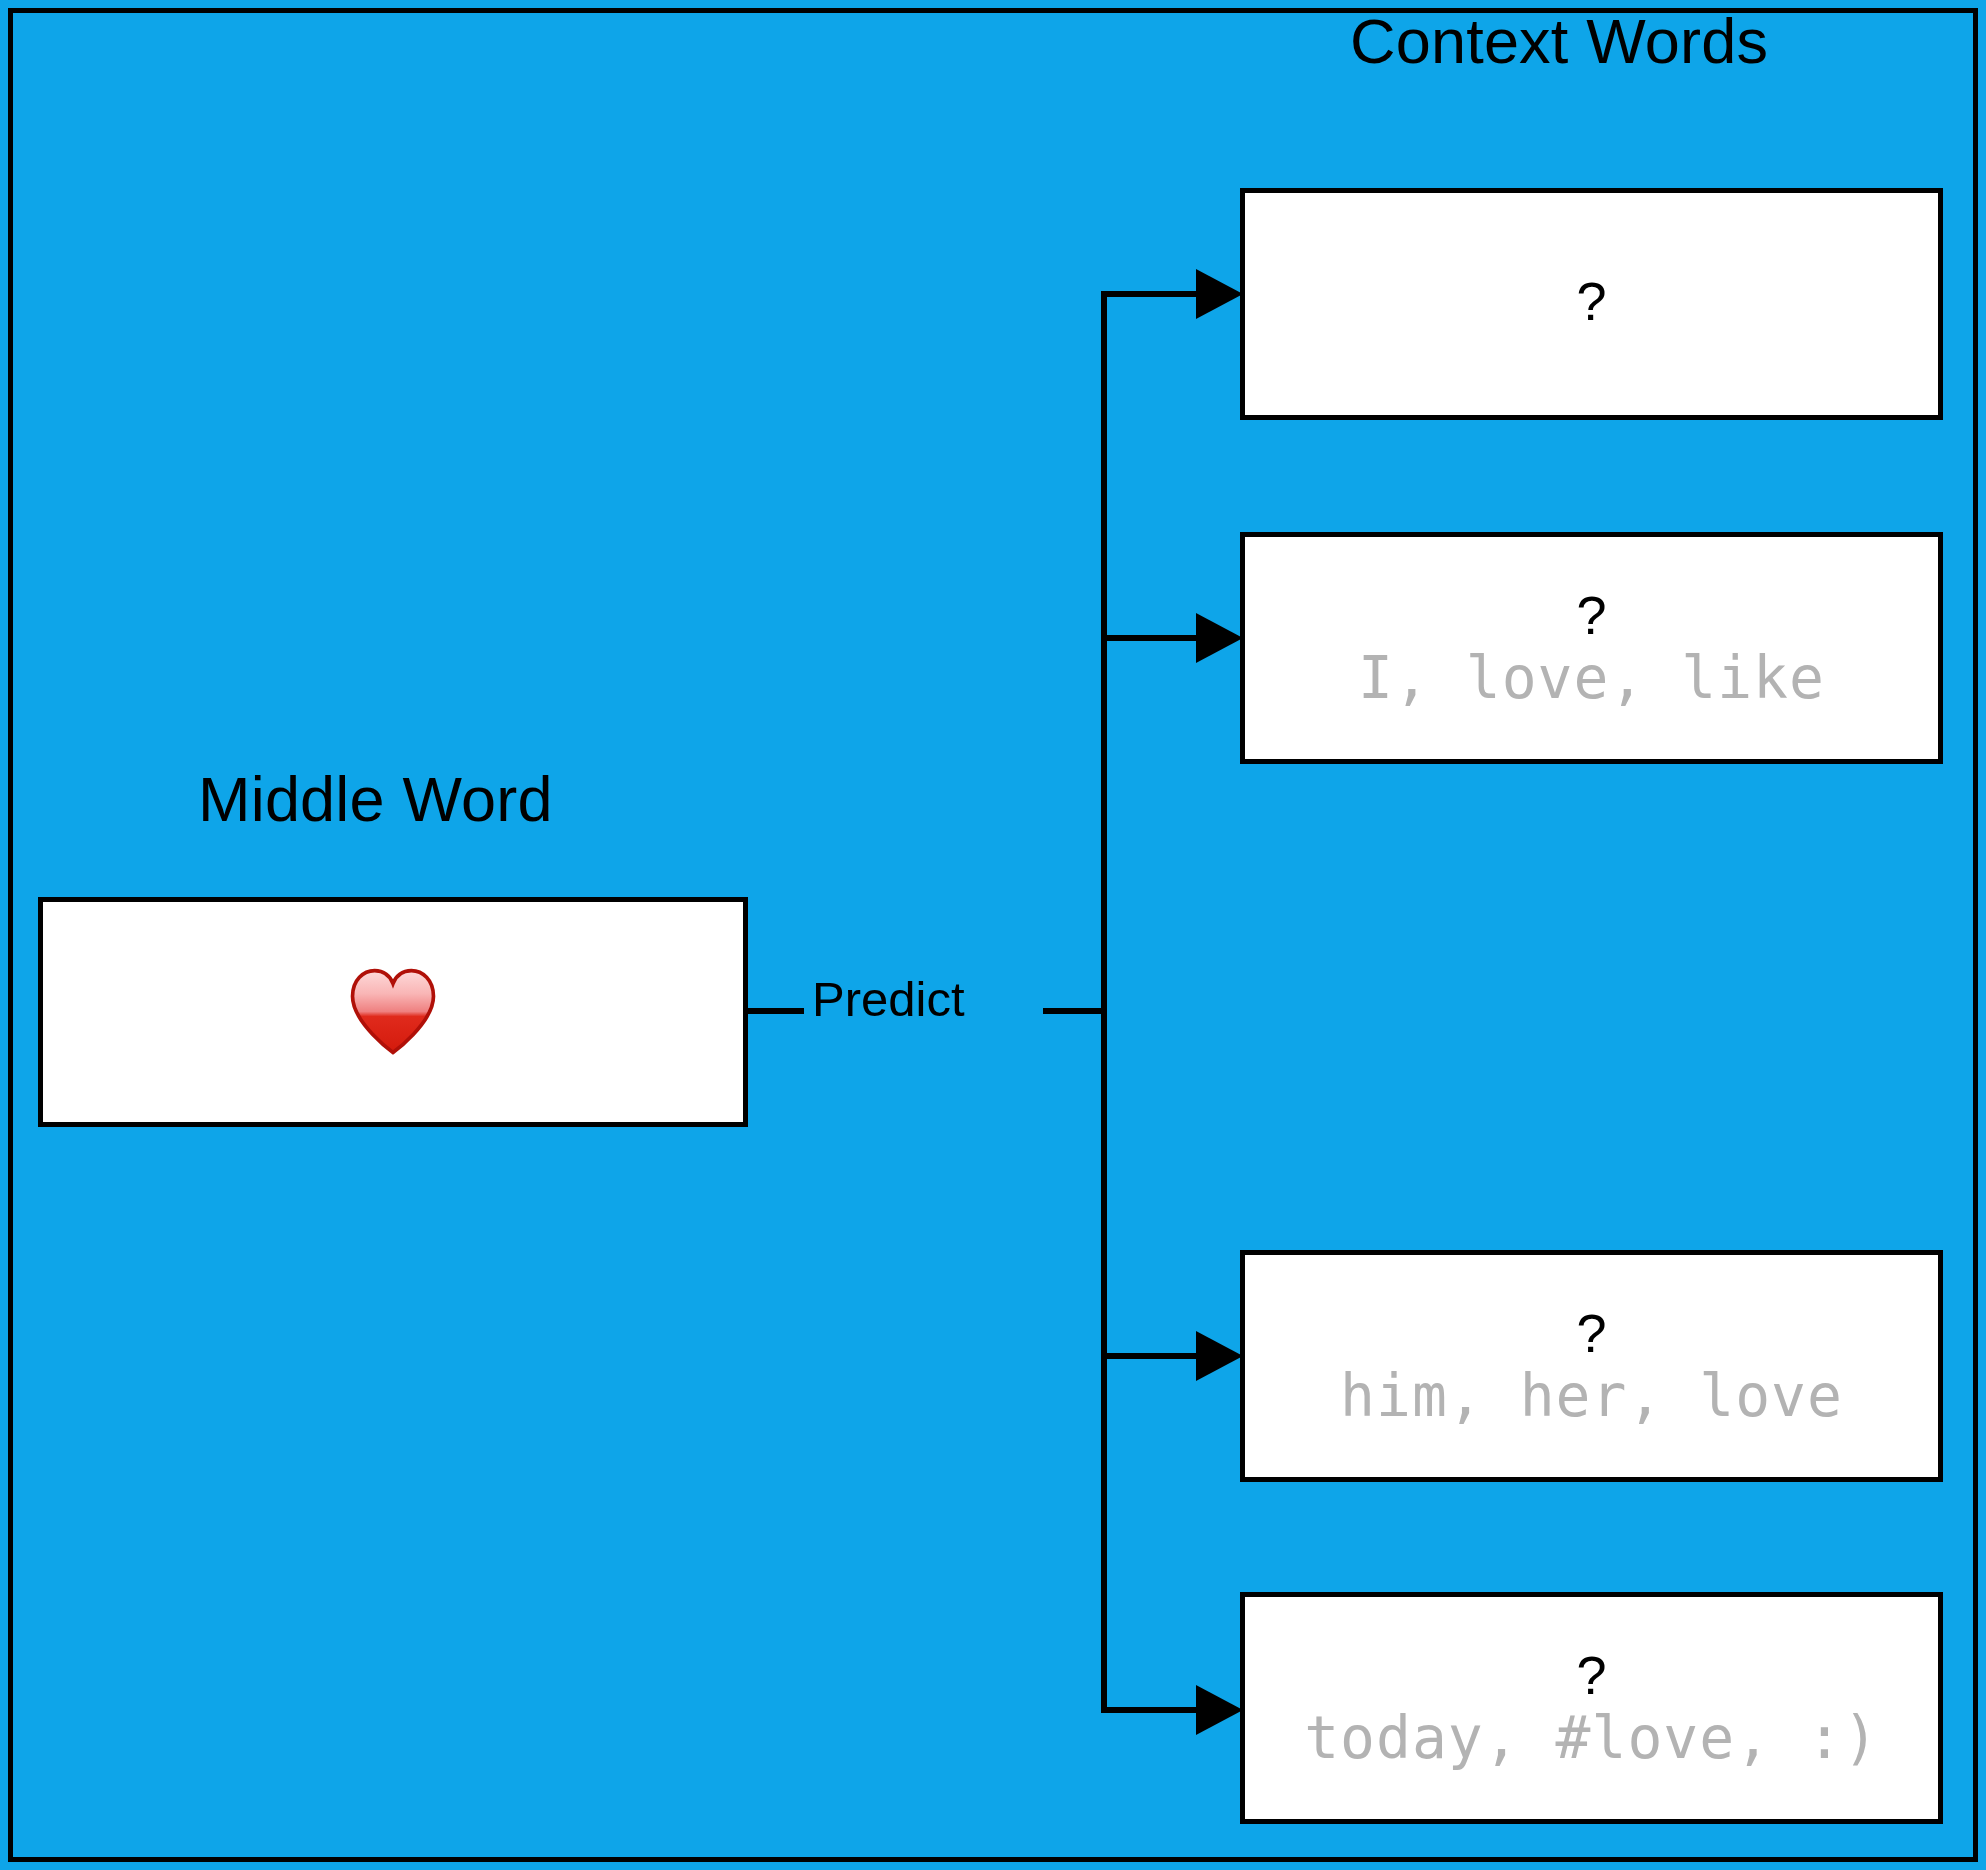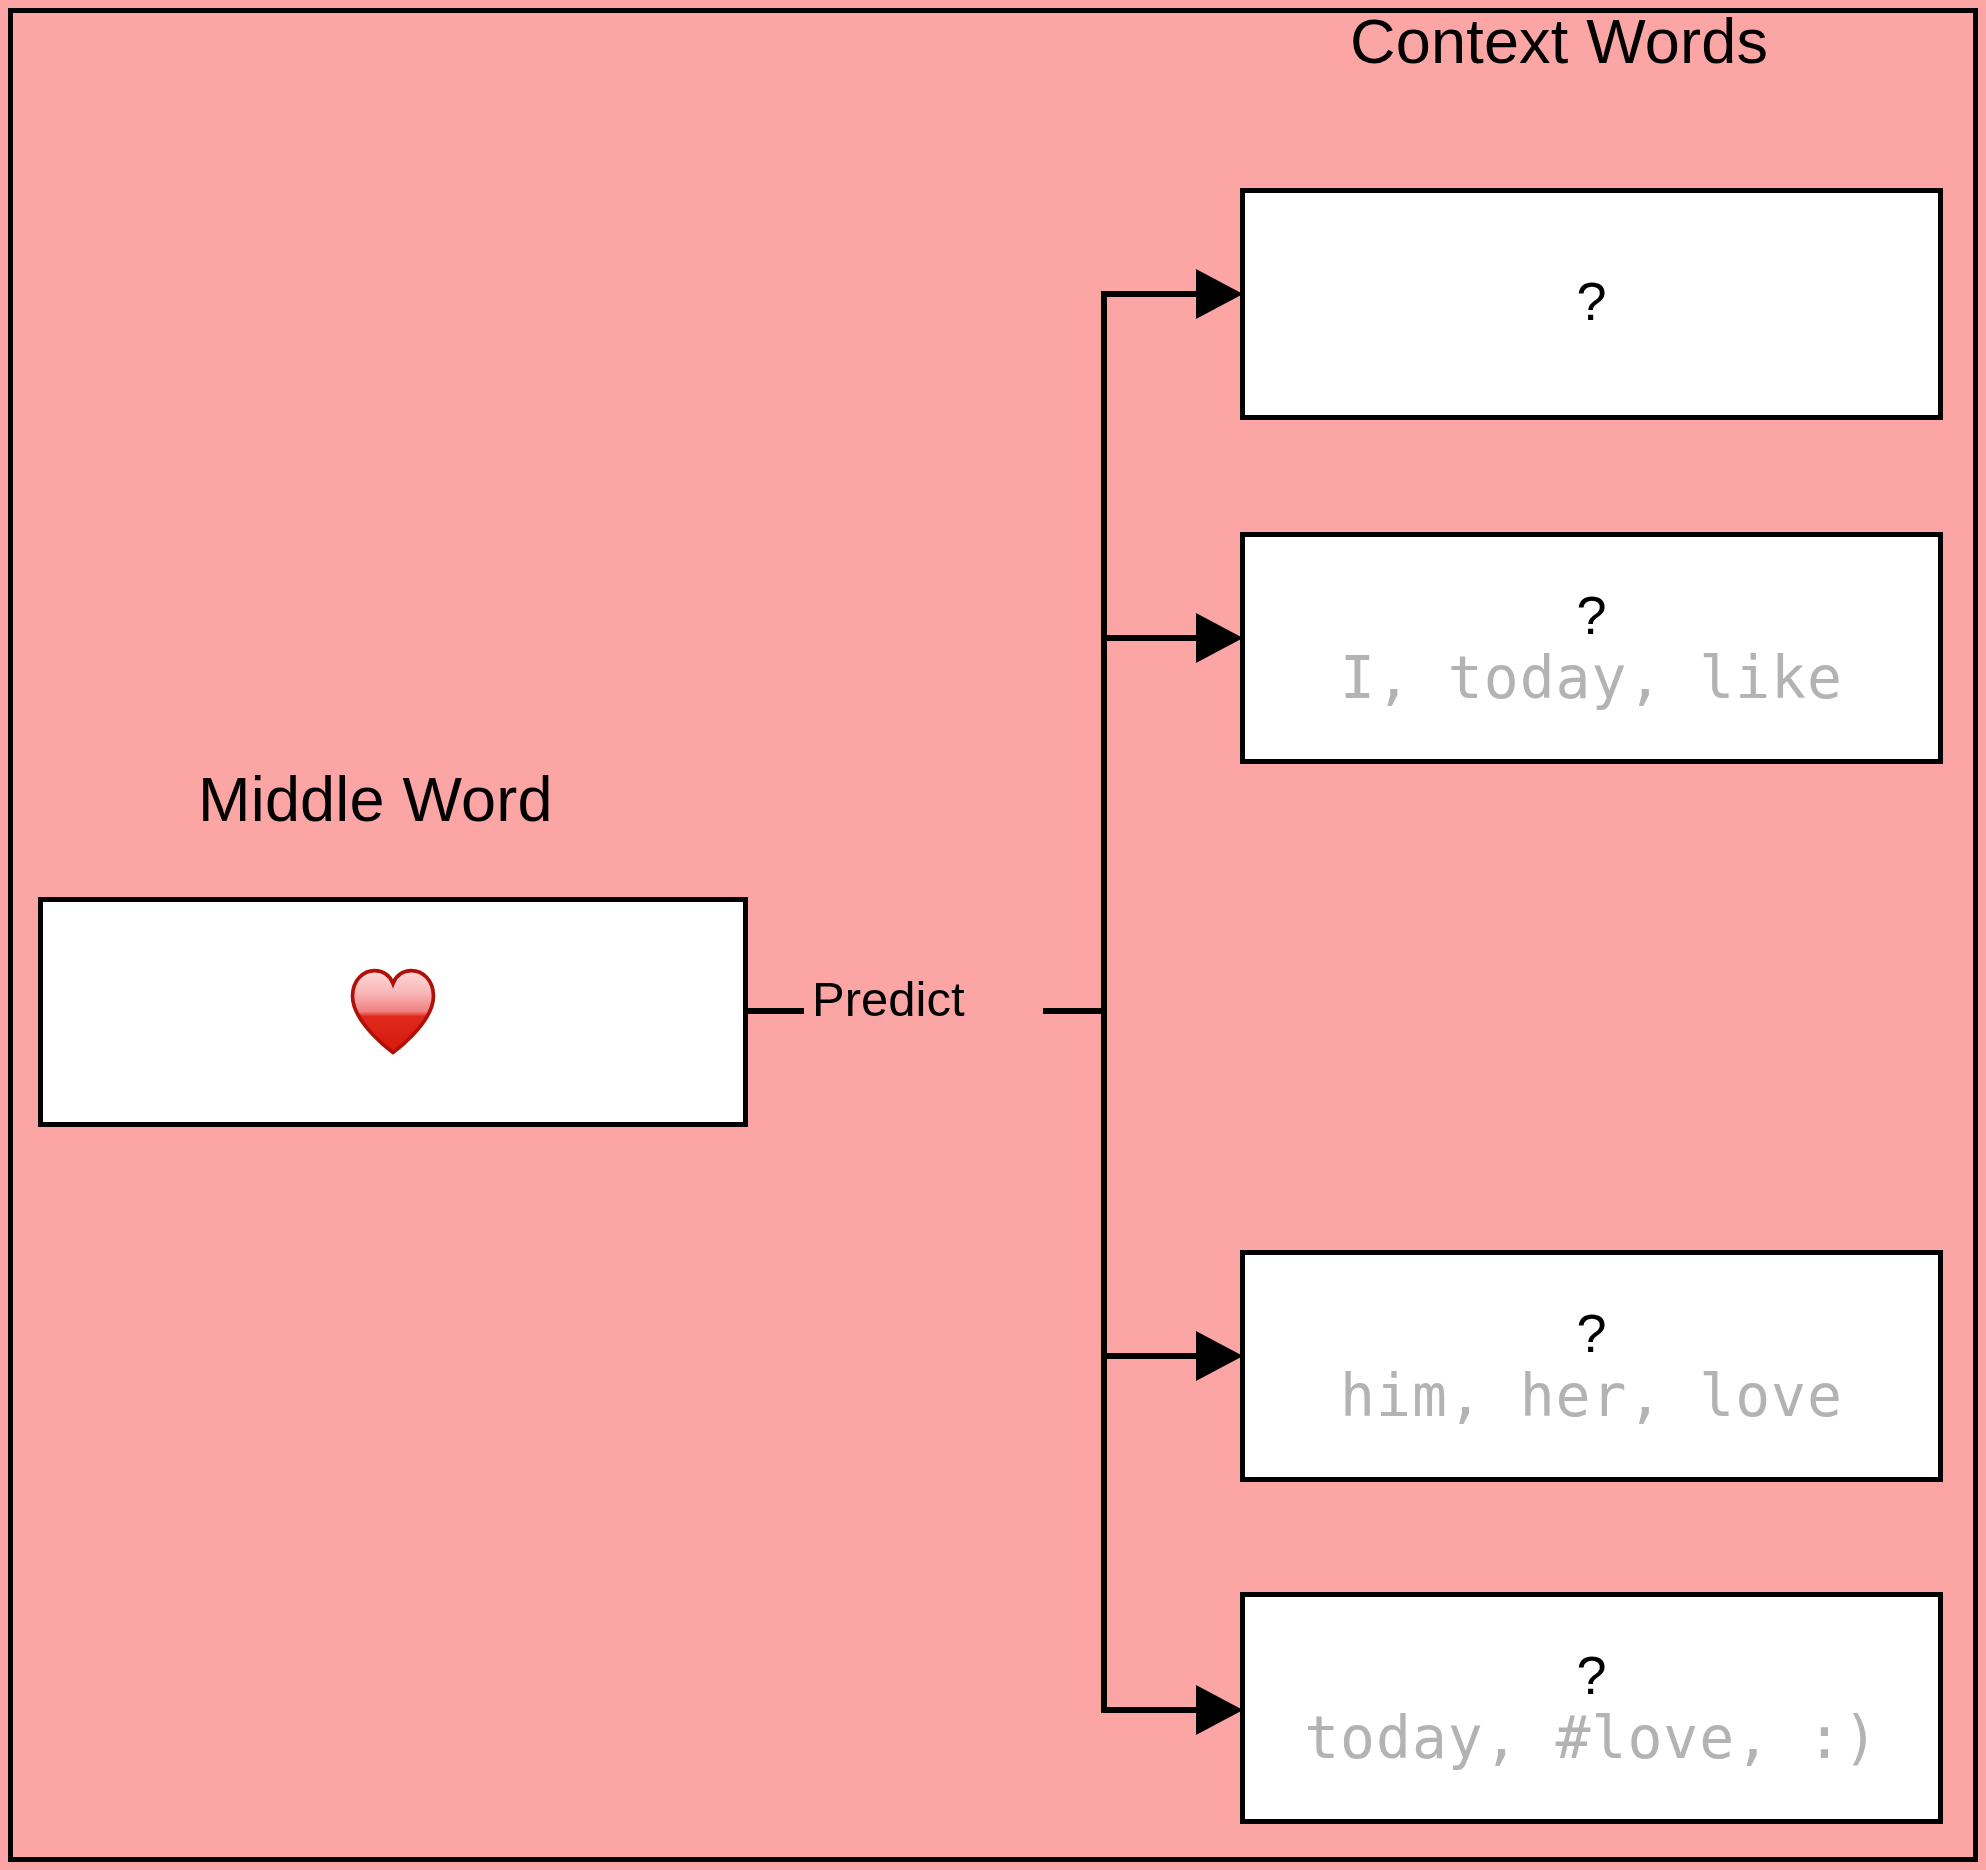--- a/index.html
+++ b/index.html
@@ -5,21 +5,21 @@
 <style>
   html, body {
     margin: 0;
     padding: 0;
     background: #ffffff;
   }
   #canvas {
     position: relative;
     width: 1986px;
     height: 1870px;
-    background: #fca5a5;
+    background: #0ea5e9;
     box-sizing: border-box;
     font-family: "Liberation Sans", sans-serif;
     overflow: hidden;
     padding-left: 35px;
   }
   
   .figure-frame {
     position: absolute;
     left: 8px;
     top: 8px;
@@ -200,21 +200,21 @@
 
   <div class="box context-box" id="context-box-0">
     <div class="box-inner">
       <span class="qmark">?</span>
     </div>
   </div>
 
   <div class="box context-box" id="context-box-1">
     <div class="box-inner">
       <span class="qmark">?</span>
-      <span class="ctx-words">I, today, like</span>
+      <span class="ctx-words">I, love, like</span>
     </div>
   </div>
 
   <div class="box context-box" id="context-box-2">
     <div class="box-inner">
       <span class="qmark">?</span>
       <span class="ctx-words">him, her, love</span>
     </div>
   </div>
 

